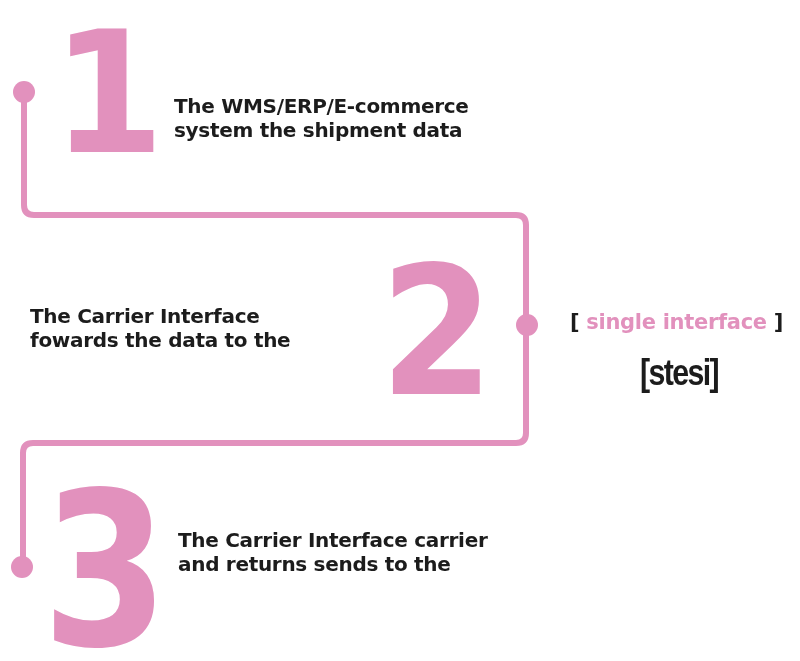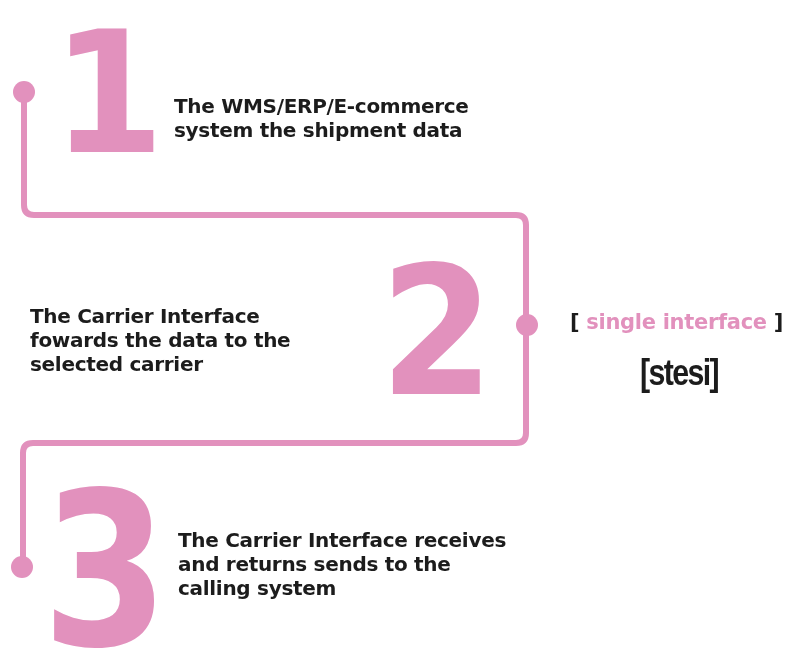--- a/index.html
+++ b/index.html
@@ -38,28 +38,26 @@
 <div class="digit" style="left:52px; top:8px; font-size:170px; transform: scaleX(0.95);">1</div>
 <div class="step-text" style="left:174px; top:94px;">
   <span>The WMS/ERP/E-commerce</span>
   <span>system the shipment data</span>
 </div>
 
 <div class="digit" style="left:380px; top:244px; font-size:178px; transform: scaleX(0.92);">2</div>
 <div class="step-text" style="left:30px; top:304px;">
   <span>The Carrier Interface</span>
   <span>fowards the data to the</span>
-  <span>selected carrier</span>
 </div>
 
 <div class="digit" style="left:42px; top:464px; font-size:214px; transform: scaleX(0.85);">3</div>
 <div class="step-text" style="left:178px; top:528px;">
-  <span>The Carrier Interface receives</span>
+  <span>The Carrier Interface carrier</span>
   <span>and returns sends to the</span>
-  <span>calling system</span>
 </div>
 
 <div class="tagline">
   <span>[</span>
   <span class="accent">single interface</span>
   <span>]</span>
 </div>
 
 <div class="brand">[stesi]</div>
 

